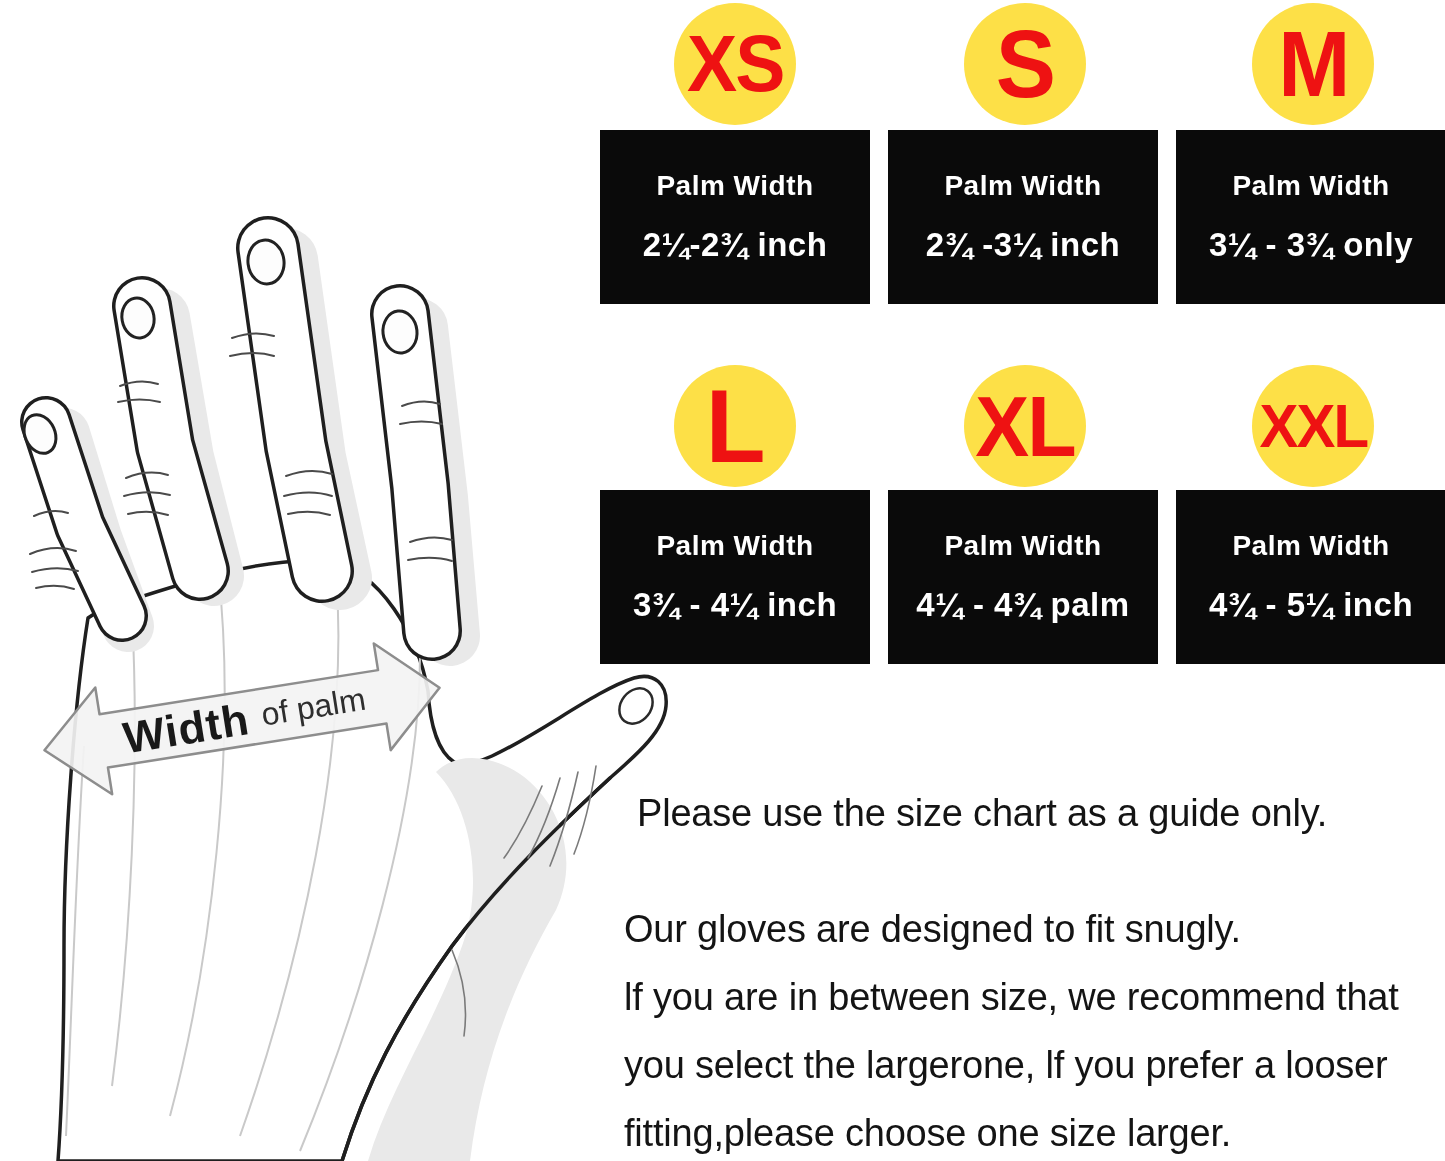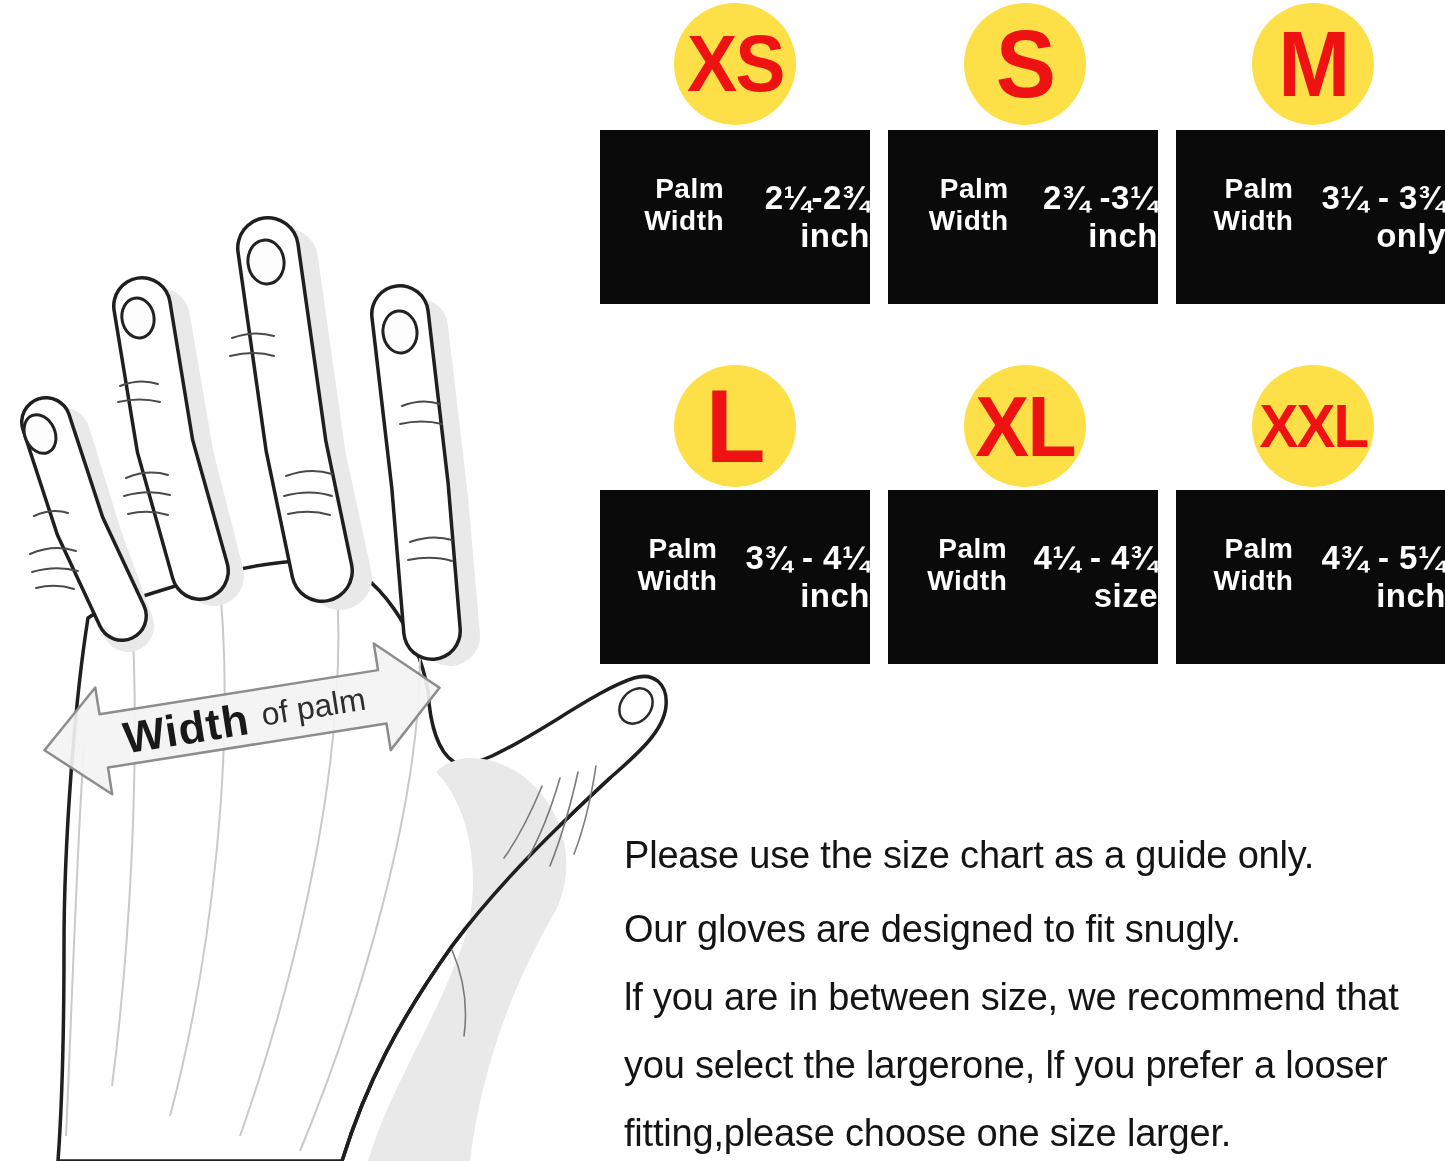--- a/index.html
+++ b/index.html
@@ -29,21 +29,21 @@
   .fz1{font-size:96px;}
   .fz2{font-size:92px;}
   .fz3{font-size:104px;}
   .fz4{font-size:86px;}
   .fz5{font-size:62px;}
   .size-box{
     position:absolute;
     width:270px;height:174px;
     background:#0a0a0a;
     color:#ffffff;
-    display:flex;flex-direction:row;
+    display:flex;flex-direction:column;
     align-items:center;justify-content:center;
     text-align:right;
   }
   .palm-width-label{
     font-size:28px;
     font-weight:bold;
     letter-spacing:.5px;
     margin-bottom:24px;
   }
   .palm-width-range{
@@ -58,21 +58,21 @@
   .box-r1{top:130px;}  .box-r2{top:490px;}
   
   .note-line{
     position:absolute;
     left:624px;
     font-size:38px;
     color:#141414;
     white-space:nowrap;
     letter-spacing:-.2px;
   }
-  #note-0{top:834px;}
+  #note-0{top:792px;margin-left:13px;}
   #note-1{top:908px;}
   #note-2{top:976px;}
   #note-3{top:1044px;}
   #note-4{top:1112px;}
   
   #hand-svg{position:absolute;left:0;top:186px;}
 </style>
 </head>
 <body>
 
@@ -210,21 +210,21 @@
   <div class="size-box box-c1 box-r2">
     <div class="palm-width-label">Palm Width</div>
     <div class="palm-width-range">3¾ - 4¼ inch</div>
   </div>
 
   <div class="size-circle cir-c2 cir-r2">
     <span class="size-code fz4">XL</span>
   </div>
   <div class="size-box box-c2 box-r2">
     <div class="palm-width-label">Palm Width</div>
-    <div class="palm-width-range">4¼ - 4¾ size</div>
+    <div class="palm-width-range">4¼ - 4¾ palm</div>
   </div>
 
   <div class="size-circle cir-c3 cir-r2">
     <span class="size-code fz5">XXL</span>
   </div>
   <div class="size-box box-c3 box-r2">
     <div class="palm-width-label">Palm Width</div>
     <div class="palm-width-range">4¾ - 5¼ inch</div>
   </div>
 

